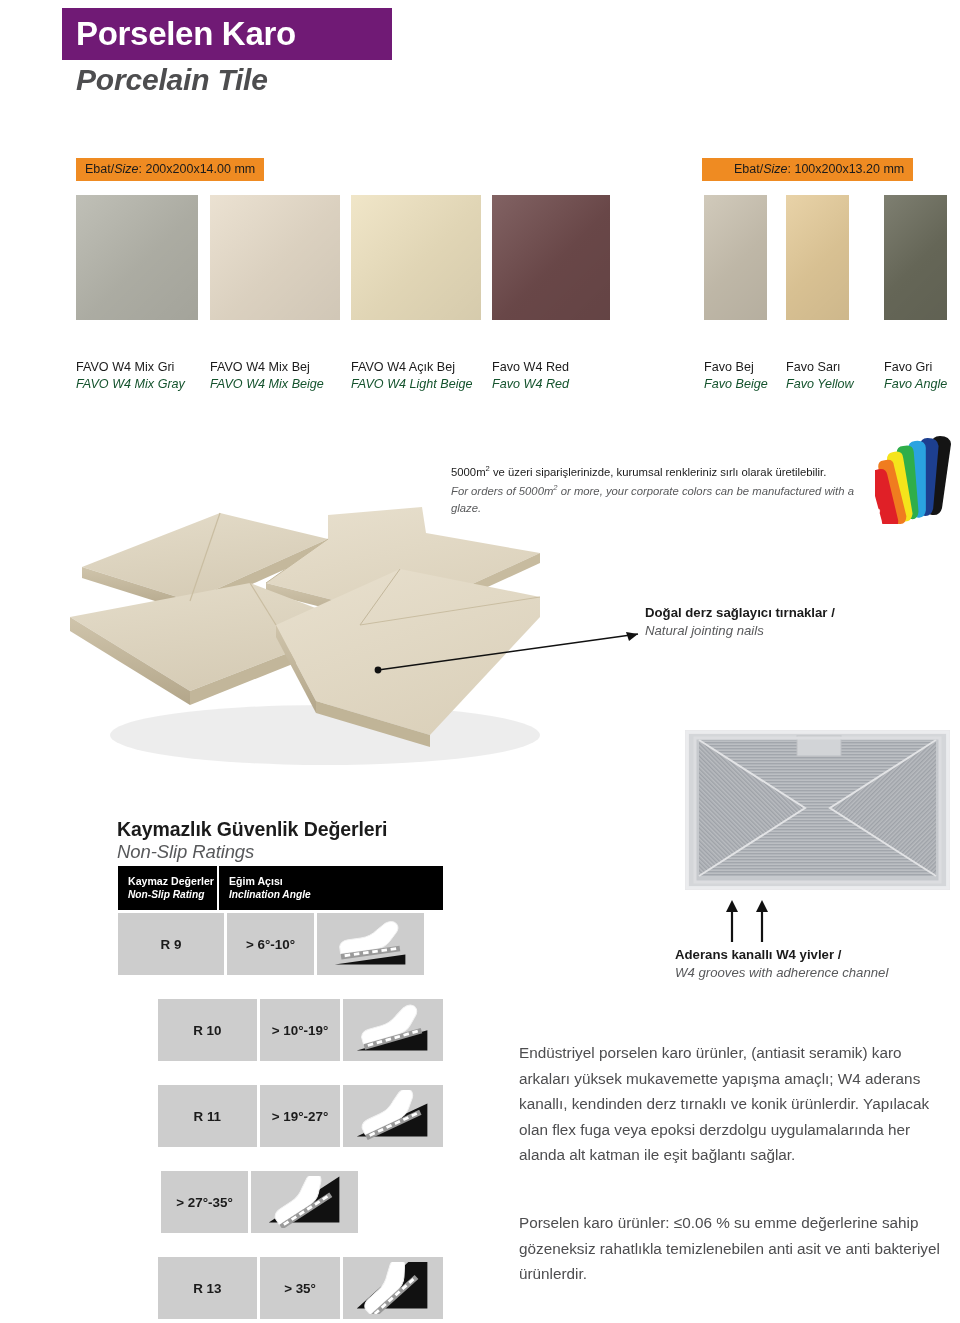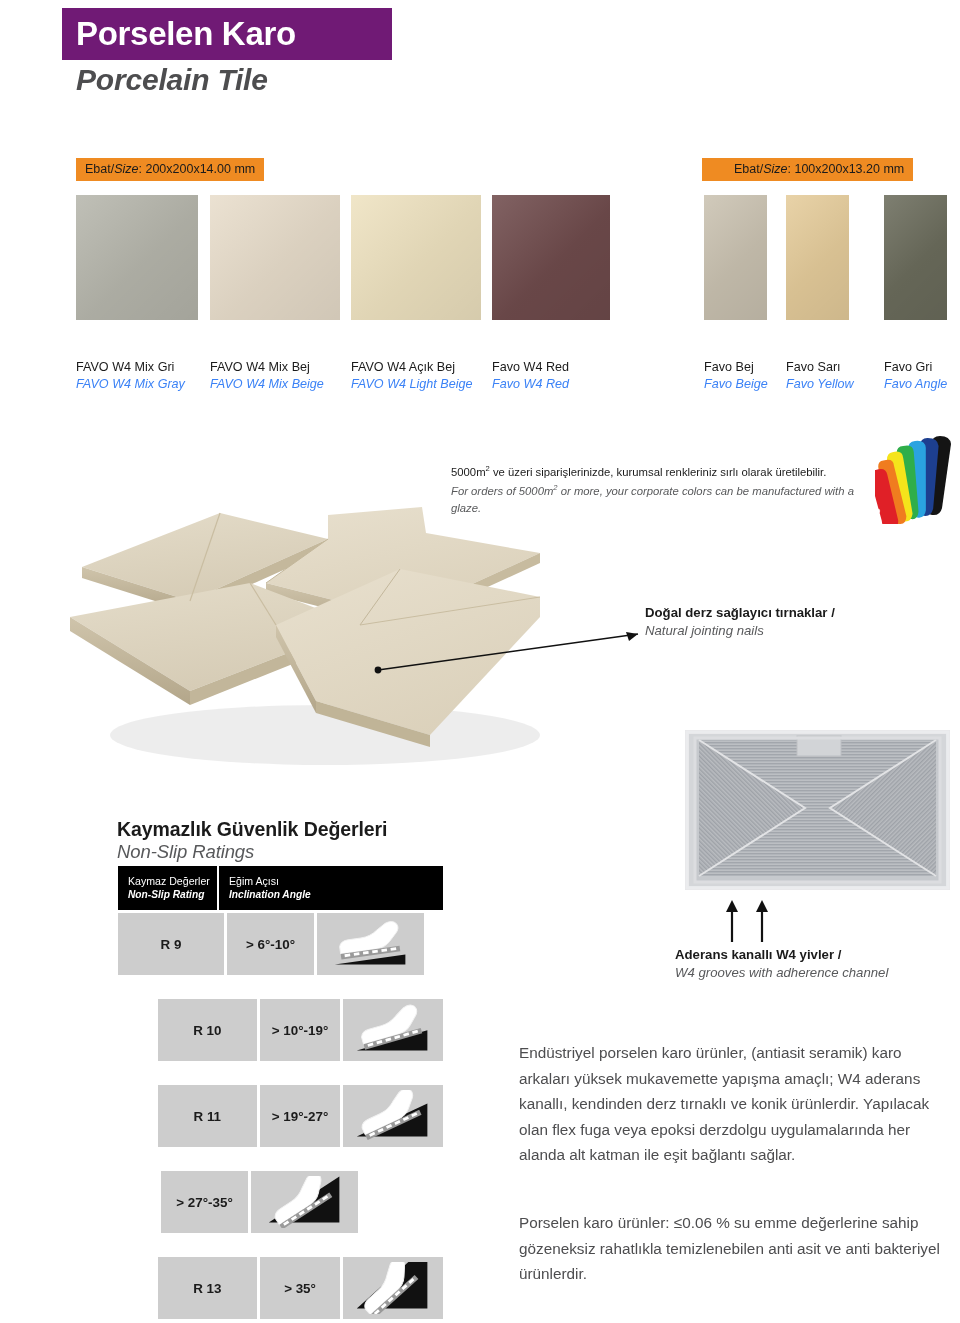--- a/index.html
+++ b/index.html
@@ -60,21 +60,21 @@
   }
   .swatch-label {
     position: absolute;
     top: 347px;
     font-size: 12.6px;
     line-height: 17px;
     white-space: nowrap;
     margin-top: 12px;
   }
   .swatch-label .tr { color: #1b1b1b; display: block; }
-  .swatch-label .en { color: #3b82f6; font-style: italic; display: block; }
+  .swatch-label .en { color: #14532d; font-style: italic; display: block; }
 
   
   .glaze-note {
     position: absolute;
     left: 451px; top: 461px;
     width: 430px;
     font-size: 11.3px;
     line-height: 16.5px;
   }
   .glaze-note .tr { color: #1b1b1b; }
@@ -124,21 +124,21 @@
     display: flex;
     background: #000000;
     height: 44px;
   }
   .ns-head .c {
     display: flex; flex-direction: column; justify-content: center;
     color: #ffffff; padding-left: 10px;
   }
   .ns-head .c.c1 { width: 106px; }
   .ns-head .c.c2 { width: 243px; border-left: 2px solid #ffffff; }
-  .ns-head .tr { font-size: 10.6px; font-weight: normal; line-height: 14px; }
+  .ns-head .tr { font-size: 10.6px; font-weight: bold; line-height: 14px; }
   .ns-head .en { font-size: 10.2px; font-weight: bold; font-style: italic; line-height: 14px; }
 
   .ns-row { display: flex; height: 62px; margin-top: 3px; }
   .ns-cell {
     background: #cdcdcd;
     display: flex; align-items: center; justify-content: center;
     font-size: 13.4px; font-weight: bold; color: #1b1b1b;
   }
   .ns-cell.k { width: 106px; }
   .ns-cell.a { width: 87px; margin-left: 3px; }

